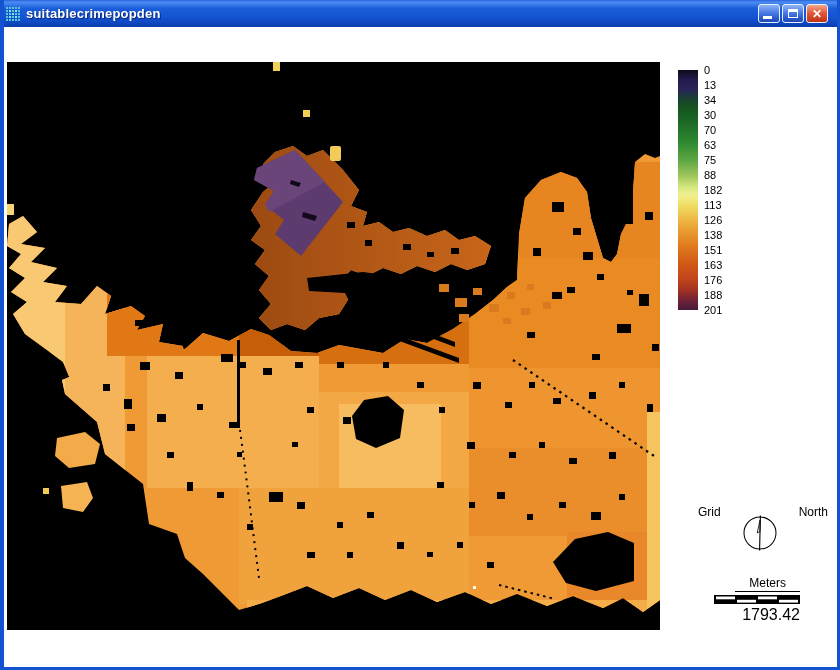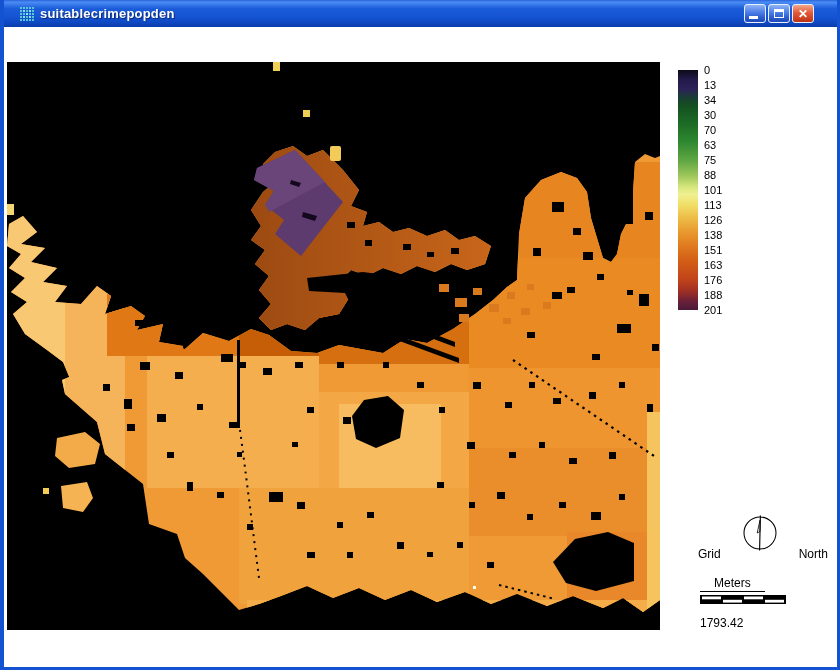--- a/index.html
+++ b/index.html
@@ -5,21 +5,21 @@
   * { margin:0; padding:0; box-sizing:border-box; }
   html,body { width:840px; height:670px; font-family:"Liberation Sans", sans-serif; }
   .window {
     position:relative; width:840px; height:670px; background:#ffffff;
     border-left:4px solid #1353d2; border-right:3px solid #1353d2; border-bottom:3px solid #1353d2;
     overflow:hidden;
   }
   .titlebar {
     position:absolute; top:0; left:-4px; width:840px; height:27px;
     background:linear-gradient(180deg,#2b63d8 0%,#4a8cf5 8%,#1b5cd9 32%,#1554d2 62%,#0e47c0 86%,#0a3da8 100%);
-    display:flex; align-items:center; padding:0 20px; gap:6px;
+    display:flex; align-items:center; padding:0 6px; gap:6px;
   }
   .titlebar .app-icon { width:14px; height:14px; flex:0 0 auto; }
   .titlebar .title-text {
     color:#ffffff; font-size:13px; font-weight:bold; letter-spacing:0.2px;
     text-shadow:1px 1px 1px rgba(0,0,40,0.55); flex:1 1 auto; white-space:nowrap; overflow:hidden;
   }
   .win-buttons { display:flex; gap:2px; margin-right:6px; }
   .win-btn {
     width:22px; height:19px; border-radius:3px; border:1px solid #e8f0ff;
     display:flex; align-items:center; justify-content:center; cursor:pointer; position:relative;
@@ -44,29 +44,29 @@
       #d25c16 80%, #c2451a 87%, #a03024 92%, #6e2138 96%, #4a1a3a 100%);
   }
   .legend-labels {
     position:absolute; left:700px; top:63px; height:254px; width:34px;
     display:flex; flex-direction:column; justify-content:space-between;
   }
   .legend-labels span { font-size:11px; color:#000; line-height:15px; }
 
   .north-wrap {
     position:absolute; left:694px; top:505px; width:130px; height:56px;
-    display:flex; align-items:flex-end; justify-content:center; gap:19px;
+    display:flex; align-items:flex-start; justify-content:center; gap:19px;
   }
   .north-wrap .lbl { font-size:12px; color:#000; }
   .scalebar-wrap {
     position:absolute; left:696px; top:576px; width:100px;
-    display:flex; flex-direction:column; align-items:flex-start;
+    display:flex; flex-direction:column; align-items:flex-end;
   }
   .meters-lbl { font-size:12px; color:#000; padding:0 14px 1px 14px; border-bottom:1.5px solid #000; }
-  .scale-value { font-size:12px; color:#000; margin-top:12px; }
+  .scale-value { font-size:16px; color:#000; margin-top:2px; }
   .checker { margin-top:3px; display:block; }
 </style>
 </head>
 <body>
 
 <div class="window">
 
   <div class="titlebar">
     <svg class="app-icon" viewBox="0 0 14 14">
       <g fill="#57c8d4">
@@ -280,21 +280,21 @@
   <div class="legend-bar"></div>
   <div class="legend-labels">
     <span>0</span>
     <span>13</span>
     <span>34</span>
     <span>30</span>
     <span>70</span>
     <span>63</span>
     <span>75</span>
     <span>88</span>
-    <span>101</span>
+    <span>182</span>
     <span>113</span>
     <span>126</span>
     <span>138</span>
     <span>151</span>
     <span>163</span>
     <span>176</span>
     <span>188</span>
     <span>201</span>
   </div>
 

